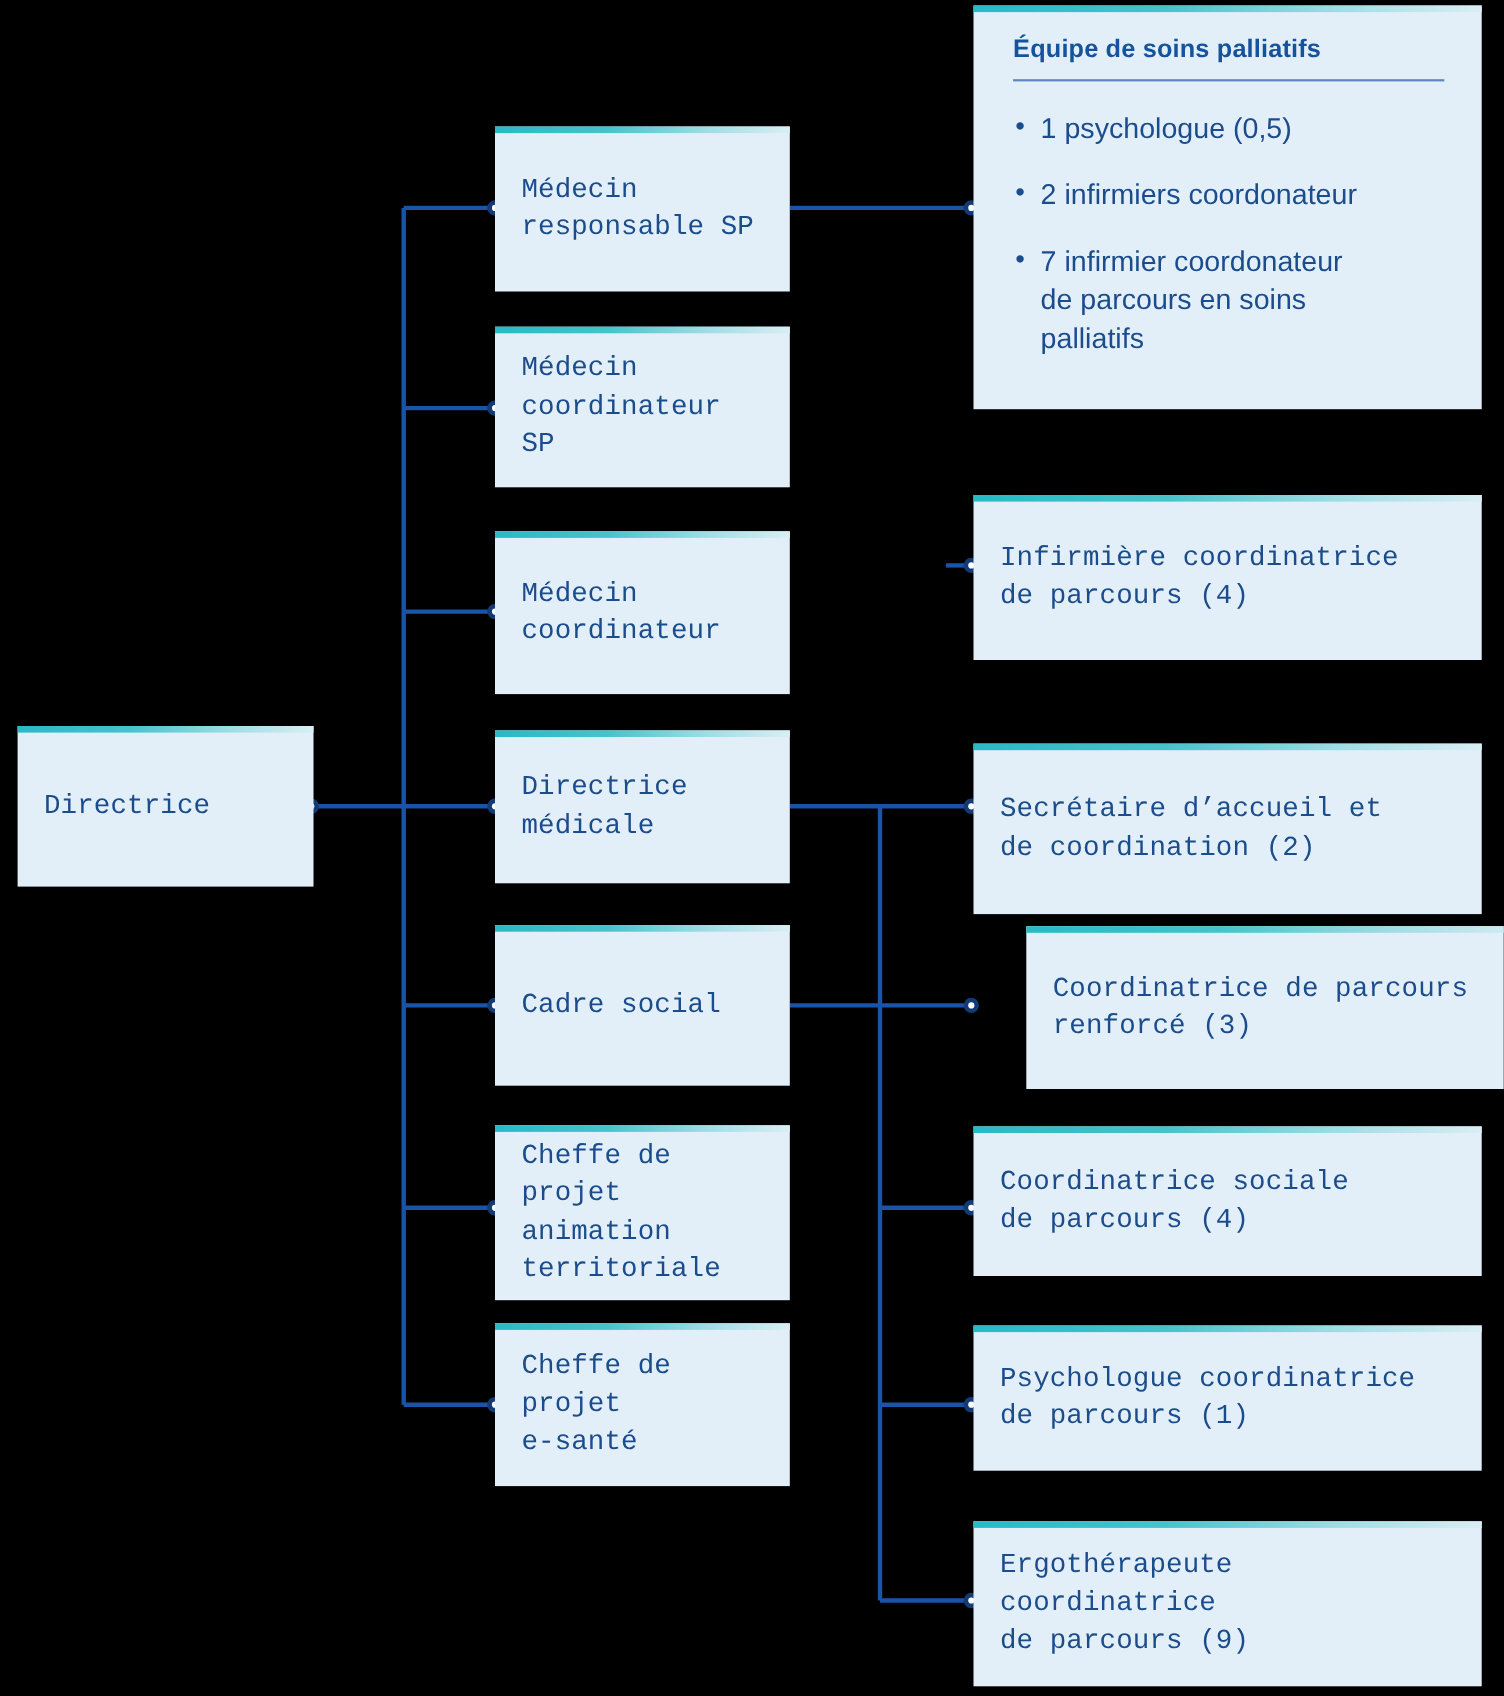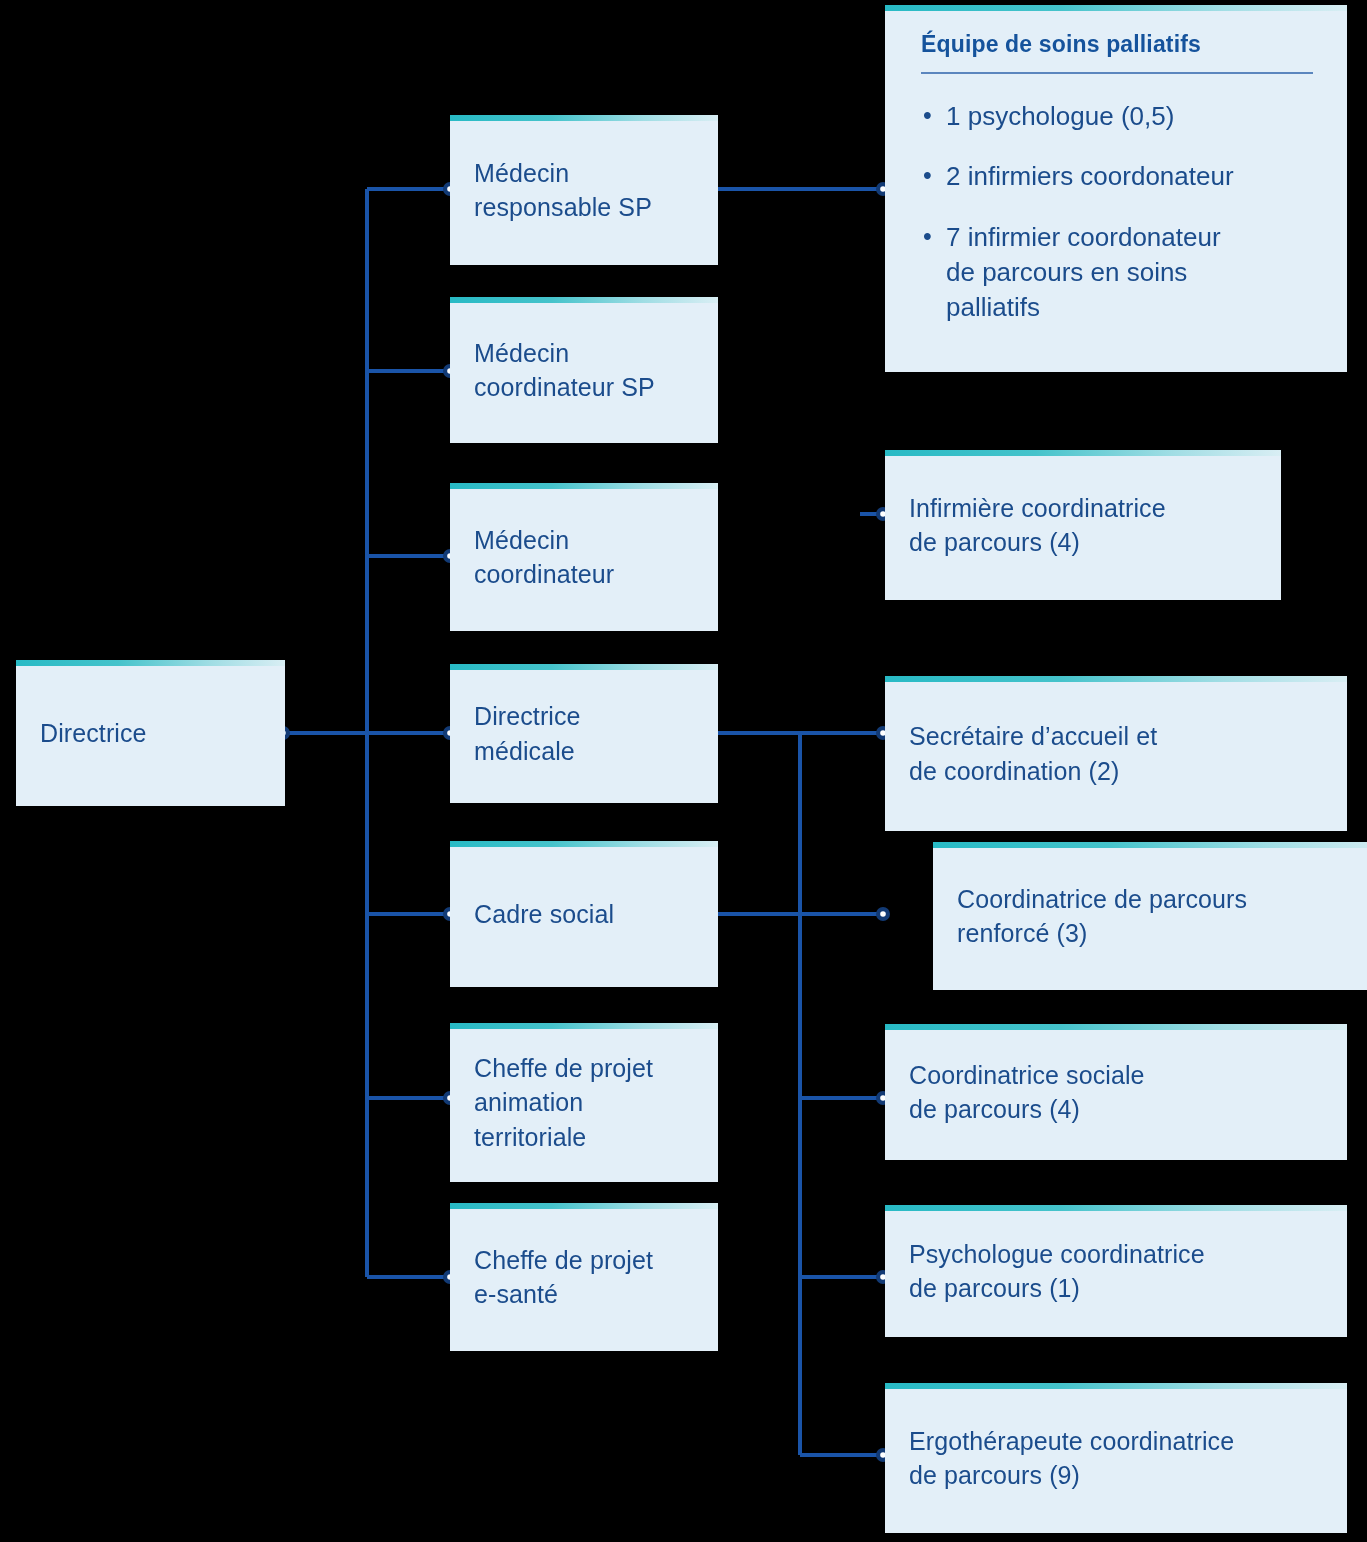--- a/index.html
+++ b/index.html
@@ -32,20 +32,21 @@
     left: 0; top: 0; right: 0;
     height: 6px;
     background: linear-gradient(to right, #28BAC5 0%, #45C3CB 38%, #9FDDE4 72%, #D9EEF4 100%);
   }
   .node .label {
     color: #1B4C8C;
     font-size: 25px;
     line-height: 1.38;
     font-weight: 400;
     letter-spacing: 0.1px;
+    font-family: Liberation Mono, monospace;
   }
 
   
   #pallia {
     position: absolute;
     background: #E3EFF8;
     padding: 26px 34px 24px 36px;
   }
   #pallia::before {
     content: "";
@@ -194,21 +195,21 @@
     <div class="rule"></div>
     <ul>
       <li>1 psychologue (0,5)</li>
       <li>2 infirmiers coordonateur</li>
       <li style="white-space: pre-line;">7 infirmier coordonateur
 de parcours en soins
 palliatifs</li>
     </ul>
   </div>
 
-  <div class="node" style="left:885px; top:450px; width:396px; height:150px;">
+  <div class="node" style="left:885px; top:450px; width:462px; height:150px;">
     <span class="label" style="white-space: pre-line;">Infirmière coordinatrice
 de parcours (4)</span>
   </div>
 
   <div class="node" style="left:885px; top:648px; width:462px; height:155px;margin-top:28px;">
     <span class="label" style="white-space: pre-line;">Secrétaire d’accueil et
 de coordination (2)</span>
   </div>
 
   <div class="node" style="left:885px; top:842px; width:462px; height:148px;margin-left:48px;">

